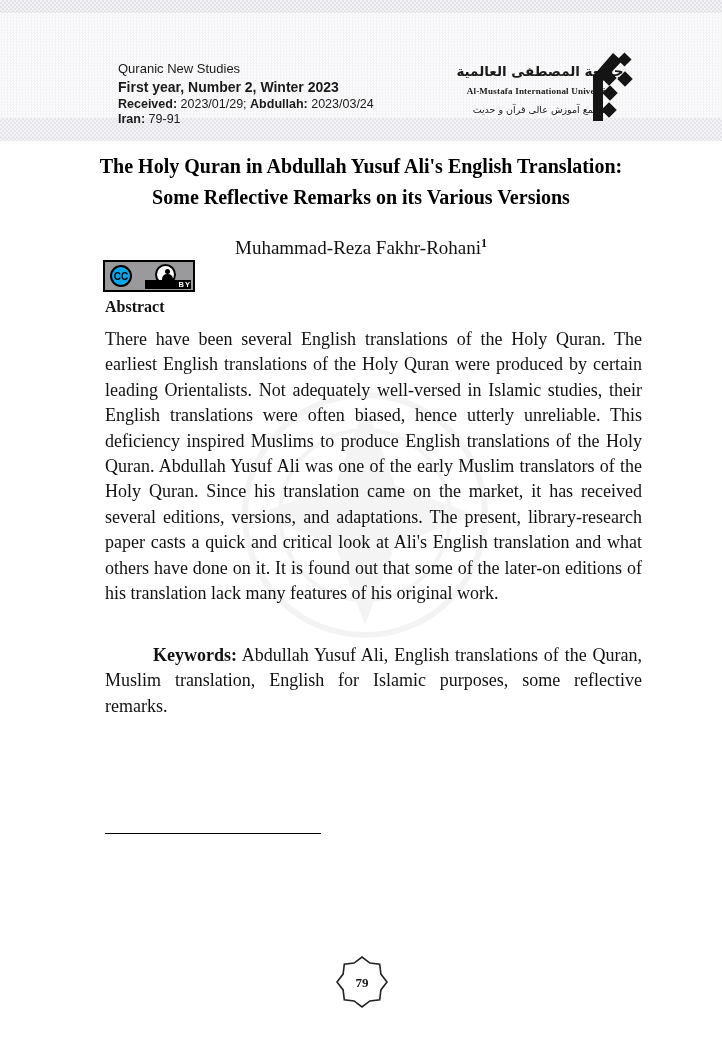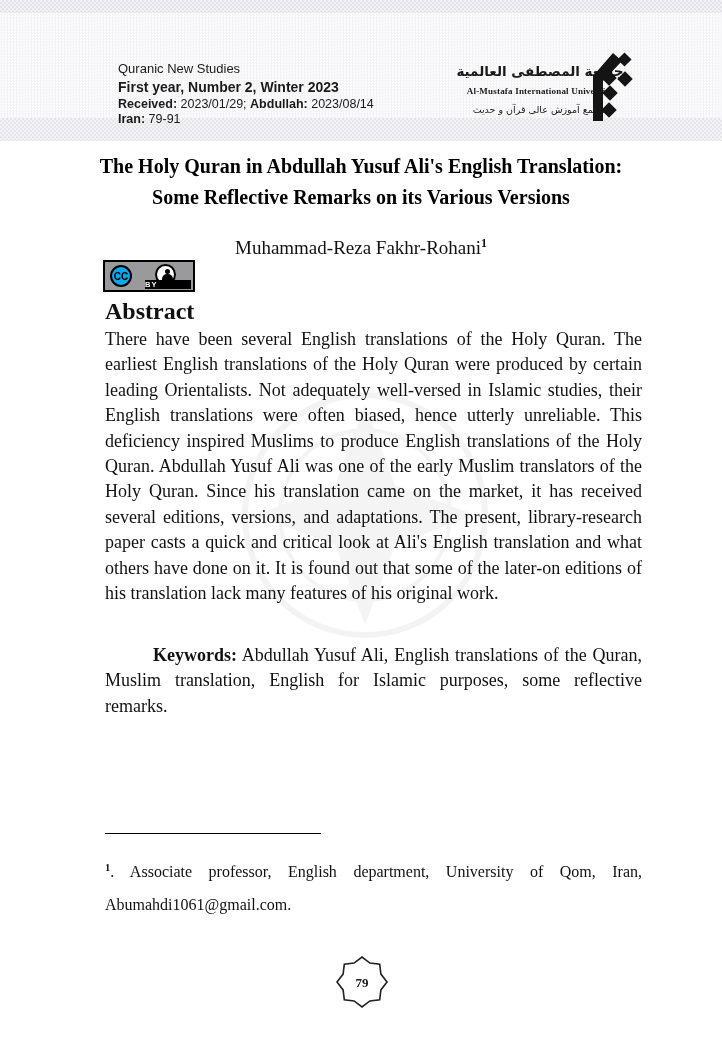--- a/index.html
+++ b/index.html
@@ -78,27 +78,27 @@
   .by-circle {
     position: absolute; left: 50px; top: 2px; width: 21px; height: 21px;
     background: #fff; border: 2.5px solid #000; border-radius: 50%;
   }
   .person-head { position: absolute; left: 8px; top: 2.5px; width: 5px; height: 5px; background: #000; border-radius: 50%; }
   .person-body { position: absolute; left: 5px; top: 8px; width: 11px; height: 8px; background: #000; border-radius: 5px 5px 1px 1px; }
   .by-bar {
     position: absolute; left: 40px; right: 2px; bottom: 1px; height: 9px;
     background: #000; color: #fff;
     font-family: "Liberation Sans", sans-serif; font-size: 7.5px; font-weight: bold;
-    text-align: left; line-height: 9px; letter-spacing: 1px;
+    text-align: right; line-height: 9px; letter-spacing: 1px;
   }
 
   
   .abstract-heading {
     position: absolute; left: 105px; top: 298px;
-    font-size: 24px; font-weight: bold;
+    font-size: 16px; font-weight: bold;
   }
   .abstract-par {
     position: absolute; left: 105px; top: 327px; width: 537px;
     font-size: 18px; line-height: 25.4px; text-align: justify;
   }
   .keywords-par {
     position: absolute; left: 105px; top: 643px; width: 537px;
     font-size: 18px; line-height: 25.4px; text-align: justify;
     text-indent: 48px;
   }
@@ -135,21 +135,21 @@
     <div class="scan-strip-top"></div>
     <div class="scan-strip-bottom"></div>
 
     <div class="header-left">
       <div class="journal-name">Quranic New Studies</div>
       <div class="issue-line">First year, Number 2, Winter 2023</div>
       <div class="dates-line">
         <b>Received:</b>
         <span>2023/01/29;</span>
         <b>Abdullah:</b>
-        <span>2023/08/14</span>
+        <span>2023/03/24</span>
       </div>
       <div class="pages-line">
         <b>Iran:</b>
         <span>79-91</span>
       </div>
     </div>
 
     <div class="header-right">
       <div class="univ-ar">جامعة المصطفى العالمية</div>
       <div class="univ-en">Al-Mustafa International University</div>
@@ -193,21 +193,20 @@
 
   <div class="abstract-heading">Abstract</div>
   <p class="abstract-par">There have been several English translations of the Holy Quran. The earliest English translations of the Holy Quran were produced by certain leading Orientalists. Not adequately well-versed in Islamic studies, their English translations were often biased, hence utterly unreliable. This deficiency inspired Muslims to produce English translations of the Holy Quran. Abdullah Yusuf Ali was one of the early Muslim translators of the Holy Quran. Since his translation came on the market, it has received several editions, versions, and adaptations. The present, library-research paper casts a quick and critical look at Ali's English translation and what others have done on it. It is found out that some of the later-on editions of his translation lack many features of his original work.</p>
 
   <p class="keywords-par">
     <b>Keywords:</b>
     <span>Abdullah Yusuf Ali, English translations of the Quran, Muslim translation, English for Islamic purposes, some reflective remarks.</span>
   </p>
 
   <div class="footnote-rule"></div>
-  <p class="footnote-par"><sup>1</sup><span>. Associate professor, English department, University of Qom, Iran, Abumahdi1061@gmail.com.</span></p>
 
   <div class="page-ornament">
     <svg viewBox="0 0 52 52">
       <polygon points="51,26 44.9,33.9 43.7,43.7 33.9,44.9 26,51 18.1,44.9 8.3,43.7 7.1,33.9 1,26 7.1,18.1 8.3,8.3 18.1,7.1 26,1 33.9,7.1 43.7,8.3 44.9,18.1" fill="#ffffff" stroke="#222" stroke-width="1.6"></polygon>
     </svg>
     <div class="page-number">79</div>
   </div>
 
 </div>
 

